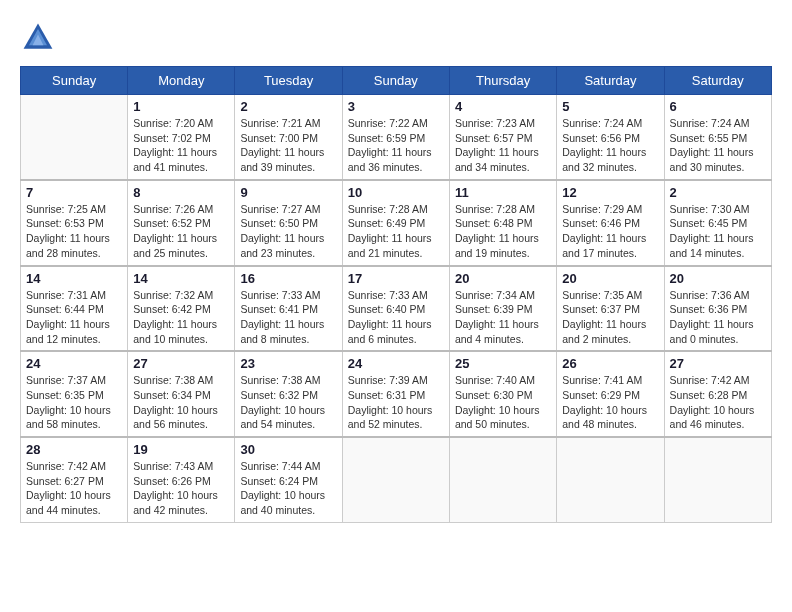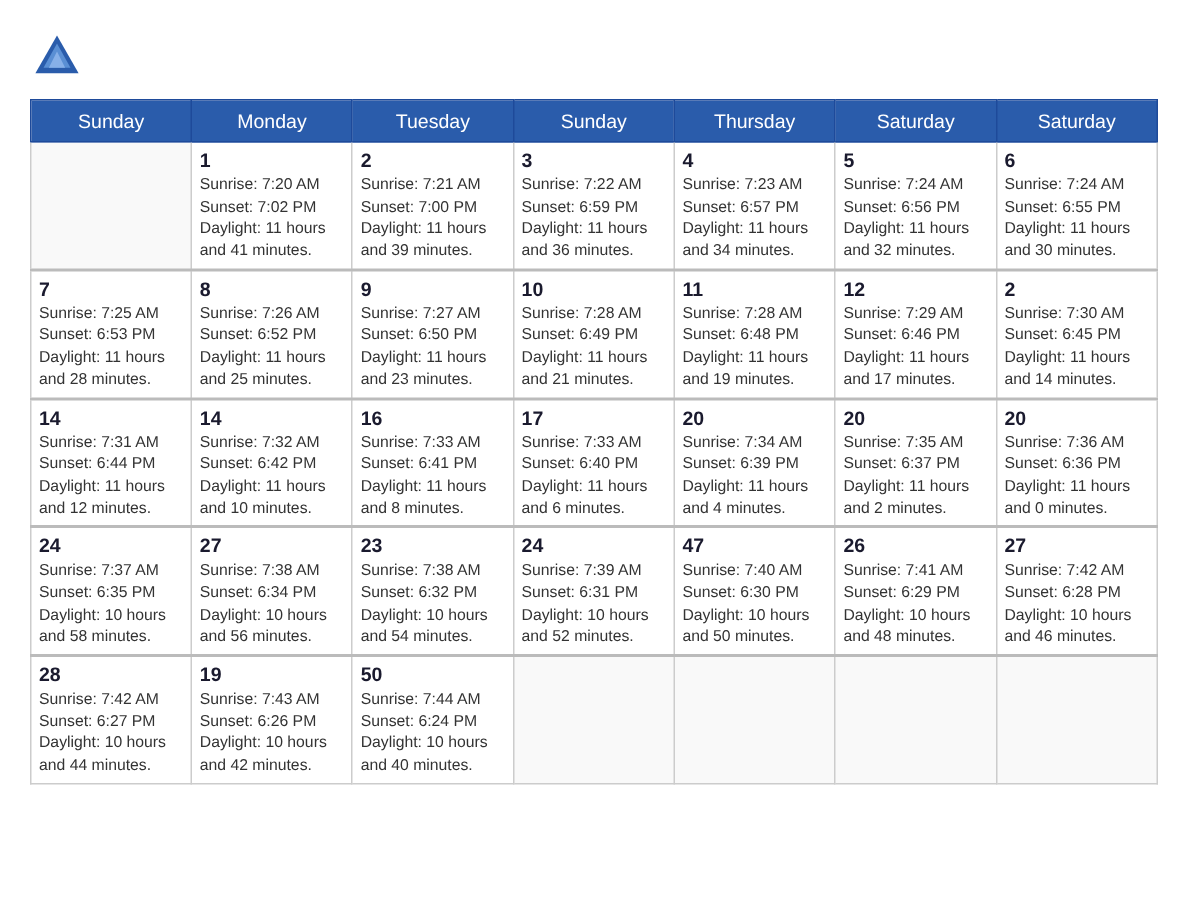--- a/index.html
+++ b/index.html
@@ -221,21 +221,21 @@
         </td>
         <td>
           <span class="day-number">23</span>
           <div class="day-info">Sunrise: 7:38 AM<br>Sunset: 6:32 PM<br>Daylight: 10 hours<br>and 54 minutes.</div>
         </td>
         <td>
           <span class="day-number">24</span>
           <div class="day-info">Sunrise: 7:39 AM<br>Sunset: 6:31 PM<br>Daylight: 10 hours<br>and 52 minutes.</div>
         </td>
         <td>
-          <span class="day-number">47</span>
+          <span class="day-number">25</span>
           <div class="day-info">Sunrise: 7:40 AM<br>Sunset: 6:30 PM<br>Daylight: 10 hours<br>and 50 minutes.</div>
         </td>
         <td>
           <span class="day-number">26</span>
           <div class="day-info">Sunrise: 7:41 AM<br>Sunset: 6:29 PM<br>Daylight: 10 hours<br>and 48 minutes.</div>
         </td>
         <td>
           <span class="day-number">27</span>
           <div class="day-info">Sunrise: 7:42 AM<br>Sunset: 6:28 PM<br>Daylight: 10 hours<br>and 46 minutes.</div>
         </td>
@@ -243,21 +243,21 @@
       <tr class="row-divider">
         <td>
           <span class="day-number">28</span>
           <div class="day-info">Sunrise: 7:42 AM<br>Sunset: 6:27 PM<br>Daylight: 10 hours<br>and 44 minutes.</div>
         </td>
         <td>
           <span class="day-number">19</span>
           <div class="day-info">Sunrise: 7:43 AM<br>Sunset: 6:26 PM<br>Daylight: 10 hours<br>and 42 minutes.</div>
         </td>
         <td>
-          <span class="day-number">50</span>
+          <span class="day-number">30</span>
           <div class="day-info">Sunrise: 7:44 AM<br>Sunset: 6:24 PM<br>Daylight: 10 hours<br>and 40 minutes.</div>
         </td>
         <td class="empty-cell"></td>
         <td class="empty-cell"></td>
         <td class="empty-cell"></td>
         <td class="empty-cell"></td>
       </tr>
     </tbody>
 </table>
 

